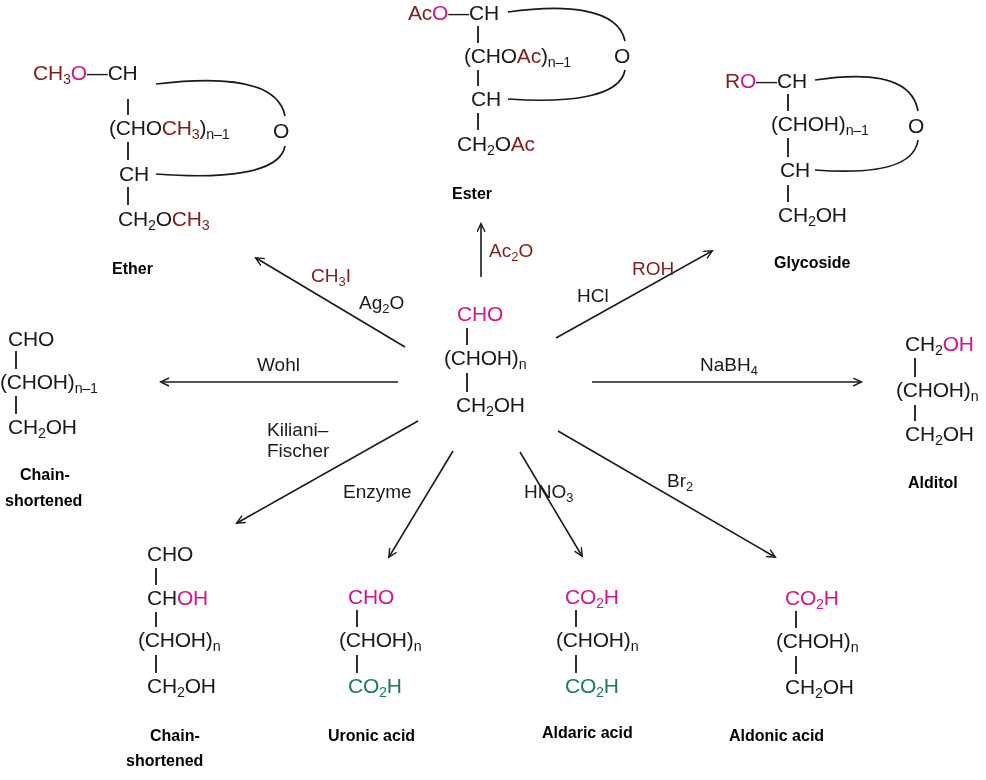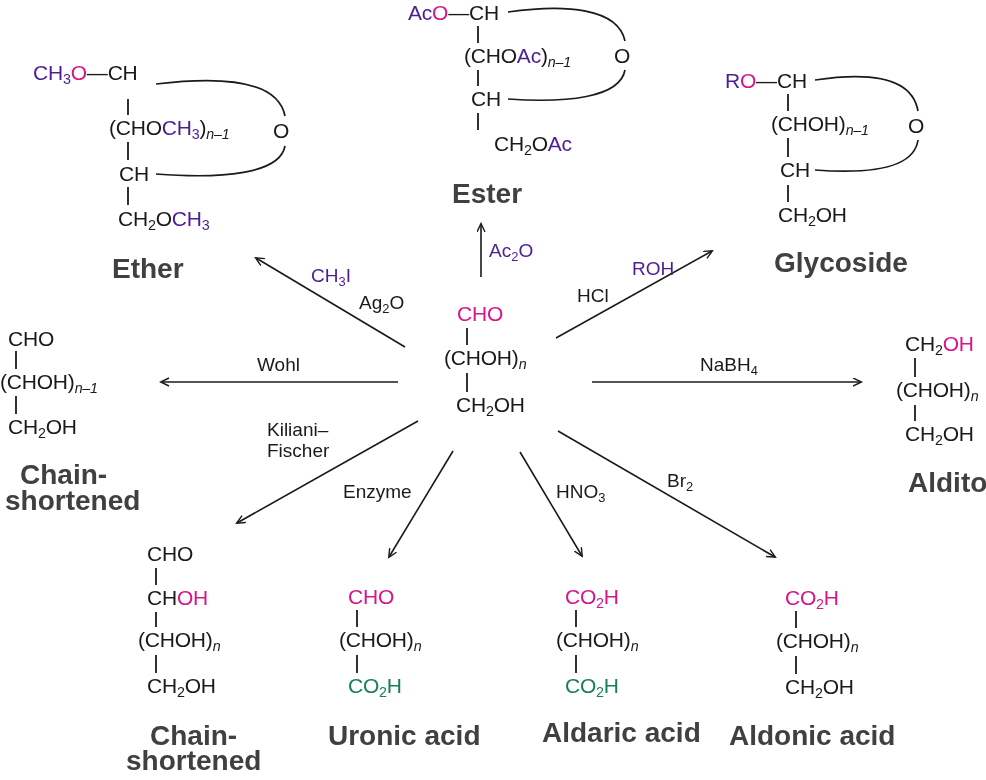--- a/index.html
+++ b/index.html
@@ -13,39 +13,39 @@
   }
   .f {
     position: absolute;
     font-size: 21px;
     line-height: 22px;
     white-space: nowrap;
     letter-spacing: -0.2px;
   }
   .lbl {
     position: absolute;
-    font-size: 28px;
+    font-size: 16px;
     line-height: 22px;
     font-weight: 700;
     white-space: nowrap;
-    color: #404040;
+    color: #000000;
   }
   .rg {
     position: absolute;
     font-size: 19px;
     line-height: 20px;
     white-space: nowrap;
   }
   .sub {
     font-size: 0.68em;
     position: relative;
     top: 0.28em;
   }
-  .it { font-style: italic; }
-  .c-teal   { color: #4c1d95; }
+  .it { }
+  .c-teal   { color: #7f1d1d; }
   .c-magenta{ color: #d81489; }
   .c-green  { color: #17805a; }
   svg.overlay { position:absolute; left:0; top:0; }
 </style>
 </head>
 <body>
 
 <div class="canvas">
 
   <svg class="overlay" width="986" height="780" viewBox="0 0 986 780">
@@ -107,21 +107,21 @@
   <div class="f" style="left:33px;  top:62px"><span class="c-teal">CH</span><span class="c-teal sub">3</span><span class="c-magenta">O</span><span>—</span><span>CH</span></div>
   <div class="f" style="left:109px; top:117px"><span>(CHO</span><span class="c-teal">CH</span><span class="c-teal sub">3</span><span>)</span><span class="sub it">n–1</span></div>
   <div class="f" style="left:119px; top:163px"><span>CH</span></div>
   <div class="f" style="left:118px; top:208px"><span>CH</span><span class="sub">2</span><span>O</span><span class="c-teal">CH</span><span class="c-teal sub">3</span></div>
   <div class="f" style="left:273px; top:120px">O</div>
   <div class="lbl" style="left:112px; top:258px">Ether</div>
 
   <div class="f" style="left:408px; top:2px"><span class="c-teal">Ac</span><span class="c-magenta">O</span><span>—</span><span>CH</span></div>
   <div class="f" style="left:464px; top:45px"><span>(CHO</span><span class="c-teal">Ac</span><span>)</span><span class="sub it">n–1</span></div>
   <div class="f" style="left:471px; top:88px"><span>CH</span></div>
-  <div class="f" style="left:494px; top:133px"><span>CH</span><span class="sub">2</span><span>O</span><span class="c-teal">Ac</span></div>
+  <div class="f" style="left:457px; top:133px"><span>CH</span><span class="sub">2</span><span>O</span><span class="c-teal">Ac</span></div>
   <div class="f" style="left:614px; top:45px">O</div>
   <div class="lbl" style="left:452px; top:183px">Ester</div>
 
   <div class="f" style="left:725px; top:70px"><span class="c-teal">R</span><span class="c-magenta">O</span><span>—</span><span>CH</span></div>
   <div class="f" style="left:771px; top:113px"><span>(CHOH)</span><span class="sub it">n–1</span></div>
   <div class="f" style="left:780px; top:159px"><span>CH</span></div>
   <div class="f" style="left:778px; top:204px"><span>CH</span><span class="sub">2</span><span>OH</span></div>
   <div class="f" style="left:908px; top:115px">O</div>
   <div class="lbl" style="left:774px; top:252px">Glycoside</div>
 
@@ -165,16 +165,16 @@
   <div class="rg" style="left:311px; top:266px"><span class="c-teal">CH</span><span class="c-teal sub">3</span><span class="c-teal">I</span></div>
   <div class="rg" style="left:359px; top:293px"><span>Ag</span><span class="sub">2</span><span>O</span></div>
   <div class="rg" style="left:489px; top:241px"><span class="c-teal">Ac</span><span class="c-teal sub">2</span><span class="c-teal">O</span></div>
   <div class="rg" style="left:632px; top:259px"><span class="c-teal">ROH</span></div>
   <div class="rg" style="left:577px; top:286px"><span>HCl</span></div>
   <div class="rg" style="left:257px; top:355px"><span>Wohl</span></div>
   <div class="rg" style="left:700px; top:355px"><span>NaBH</span><span class="sub">4</span></div>
   <div class="rg" style="left:267px; top:420px"><span>Kiliani–</span></div>
   <div class="rg" style="left:267px; top:441px"><span>Fischer</span></div>
   <div class="rg" style="left:343px; top:482px"><span>Enzyme</span></div>
-  <div class="rg" style="left:556px; top:482px"><span>HNO</span><span class="sub">3</span></div>
+  <div class="rg" style="left:524px; top:482px"><span>HNO</span><span class="sub">3</span></div>
   <div class="rg" style="left:667px; top:471px"><span>Br</span><span class="sub">2</span></div>
 
 </div>
 
 </body></html>

